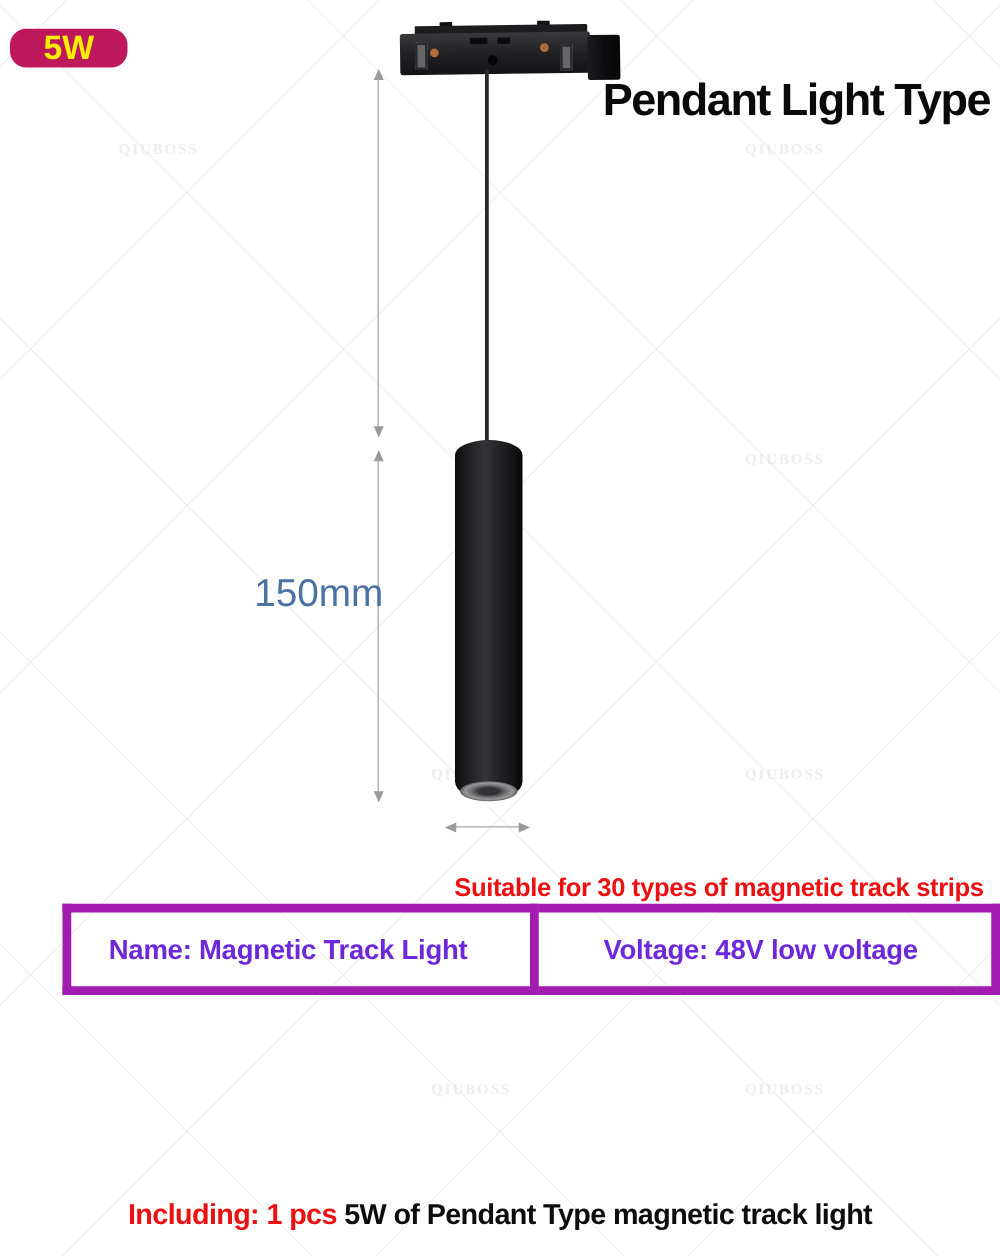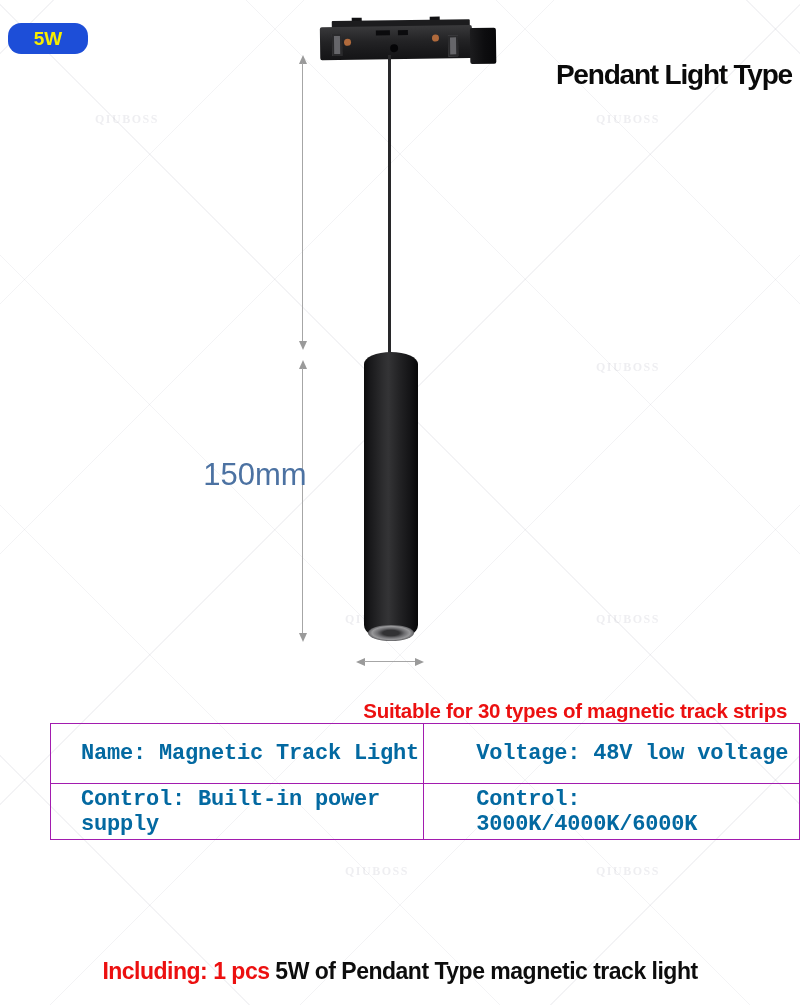--- a/index.html
+++ b/index.html
@@ -13,27 +13,27 @@
     background-image:
       repeating-linear-gradient(45deg,transparent 0 176px,rgba(140,140,160,0.10) 176px 177px),
       repeating-linear-gradient(-45deg,transparent 0 176px,rgba(140,140,160,0.10) 176px 177px);
   }
   .wm{
     position:absolute;font-family:Liberation Serif, serif;font-size:12px;
     letter-spacing:1.5px;color:rgba(90,90,115,0.10);font-weight:bold;user-select:none;
   }
   
   .badge{
-    position:absolute;left:8px;top:23px;width:80px;height:31px;border-radius:13px;
-    background:#1d4ed8;display:flex;align-items:center;justify-content:center;
-    font-weight:bold;font-size:19px;color:#f8ee00;
+    position:absolute;left:8px;top:23px;width:94px;height:31px;border-radius:13px;
+    background:#be185d;display:flex;align-items:center;justify-content:center;
+    font-weight:bold;font-size:27px;color:#f8ee00;
   }
   
   .title{
-    position:absolute;top:59px;right:8px;font-size:28px;font-weight:bold;
+    position:absolute;top:59px;right:8px;font-size:36px;font-weight:bold;
     color:#0a0a0a;letter-spacing:-1.2px;
   }
   
   .fixture{position:absolute;left:318px;top:14px;width:178px;height:50px;transform:rotate(-0.8deg);}
   .fx-topstrip{position:absolute;left:14px;top:6px;width:138px;height:8px;background:#1c1c1e;border-radius:1px;}
   .fx-tab1{position:absolute;left:34px;top:3px;width:10px;height:6px;background:#111113;}
   .fx-tab2{position:absolute;left:112px;top:3px;width:10px;height:6px;background:#111113;}
   .fx-bar{
     position:absolute;left:2px;top:12px;width:152px;height:33px;border-radius:2px;
     background:linear-gradient(180deg,#39393b 0%,#232325 45%,#1a1a1c 75%,#141416 100%);
@@ -74,22 +74,22 @@
     font-family:"Liberation Sans",sans-serif;
   }
   
   .note{
     position:absolute;top:699px;left:300px;right:13px;text-align:right;
     color:#ec1010;font-size:20.5px;font-weight:bold;letter-spacing:-0.3px;
   }
   
   .spec{position:absolute;left:50px;top:723px;border-collapse:collapse;}
   .spec td{
-    border:1px solid #a21caf;font-size:22px;font-weight:bold;color:#0369a1;
-    font-family:Liberation Mono, monospace;letter-spacing:-0.2px;
+    border:7px solid #a21caf;font-size:22px;font-weight:bold;color:#6d28d9;
+    font-family:Liberation Sans, sans-serif;letter-spacing:-0.2px;
   }
   .spec td.c1{width:356px;padding-left:30px;}
   .spec td.c2{width:328px;padding-left:52px;}
   .spec tr.r1 td{height:57px;}
   .spec tr.r2 td{height:56px;}
   .spec tr.r3 td{height:51px;}
   .spec tr.r4 td{height:53px;}
   
   .footer{
     position:absolute;left:0;right:0;top:958px;text-align:center;
@@ -152,24 +152,20 @@
   <div class="dim-label" style="left:200px;top:457px;width:110px">150mm</div>
 
   <div class="note">Suitable for 30 types of magnetic track strips</div>
 
   <table class="spec">
     <tbody>
         <tr class="r1">
       <td class="c1">Name: Magnetic Track Light</td>
       <td class="c2">Voltage: 48V low voltage</td>
     </tr>
-    <tr class="r4">
-      <td class="c1">Control: Built-in power supply</td>
-      <td class="c2">Control: 3000K/4000K/6000K</td>
-    </tr>
   </tbody>
     </table>
 
   <div class="footer">
     <span class="hl">Including: 1 pcs</span><span> 5W of Pendant Type magnetic track light</span>
   </div>
 
 </div>
 
 </body></html>

